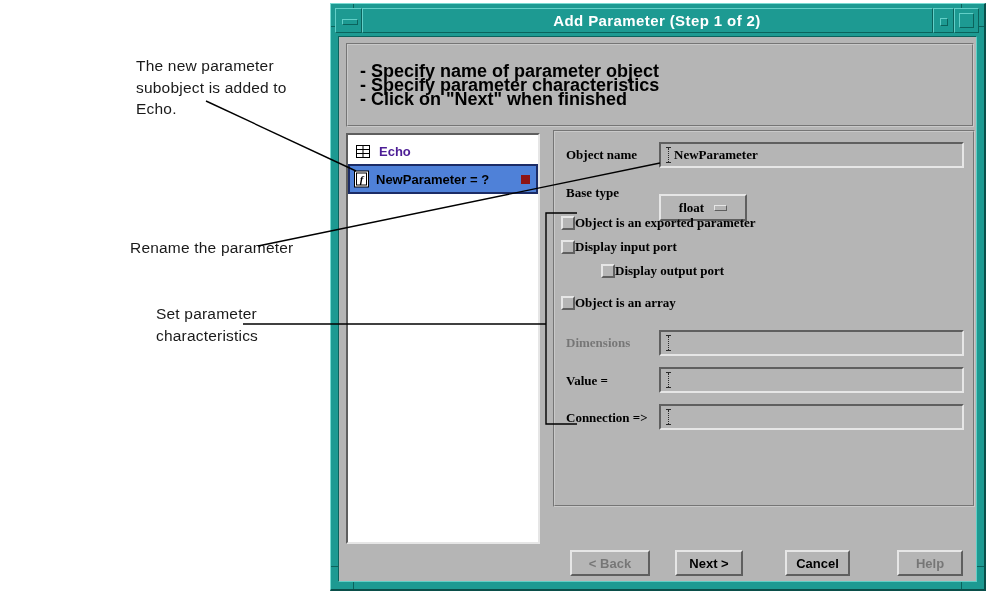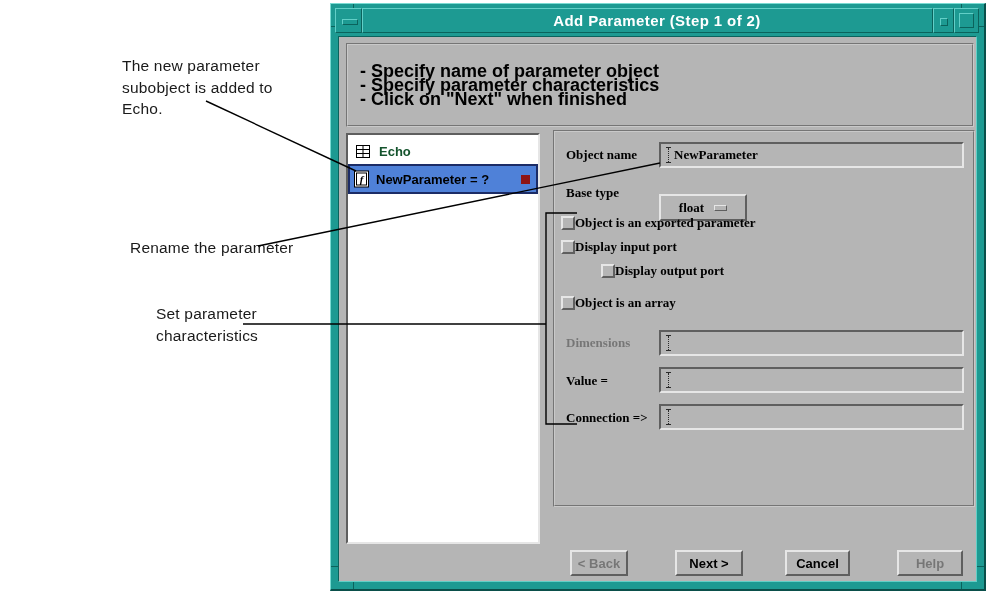--- a/index.html
+++ b/index.html
@@ -52,21 +52,21 @@
         border-bottom:2px solid #e6e6e6;border-right:2px solid #e6e6e6;}
   .etched{box-sizing:border-box;border:2px groove #c9c9c9;}
 
   
   .instructions{position:absolute;left:7px;top:6px;width:628px;height:84px;
         padding:19px 0 0 12px;font-size:18px;font-weight:bold;line-height:14px;color:#000;}
 
   
   .list-panel{position:absolute;left:7px;top:96px;width:194px;height:411px;background:#ffffff;}
   .list-header{position:absolute;left:3px;top:4px;height:24px;display:flex;align-items:center;
-        gap:7px;padding-left:4px;font-size:13px;font-weight:bold;color:#14532d;}
+        gap:7px;padding-left:4px;font-size:13px;font-weight:bold;color:#4c1d95;}
   .list-item{position:absolute;left:0px;top:29px;width:190px;height:30px;background:#4f81d8;
         box-sizing:border-box;border:2px solid #1c2c66;display:flex;align-items:center;
         gap:7px;padding:0 6px 0 4px;font-size:13px;font-weight:bold;color:#000;}
   .list-item .lbl{flex:1;}
   .red-sq{width:9px;height:9px;background:#8e1414;}
 
   
   .form-panel{position:absolute;left:214px;top:93px;width:422px;height:377px;font-family:Liberation Serif, serif;}
   .flabel{position:absolute;left:11px;font-size:13px;font-weight:bold;color:#000;line-height:16px;}
   .dim{color:rgba(30,30,30,0.42);}
@@ -89,21 +89,21 @@
   
   .wbtn{position:absolute;top:513px;height:26px;display:flex;align-items:center;
         justify-content:center;font-size:13px;font-weight:bold;color:#000;}
   .wbtn.disabled{color:rgba(30,30,30,0.42);}
 </style>
 </head>
 <body>
 
 <div class="canvas">
 
-  <div class="note" style="left:122px;top:55px;width:200px;">The new parameter
+  <div class="note" style="left:136px;top:55px;width:200px;">The new parameter
 subobject is added to
 Echo.</div>
   <div class="note" style="left:130px;top:237px;width:220px;">Rename the parameter</div>
   <div class="note" style="left:120px;top:303px;width:200px;margin-left:36px;">Set parameter
 characteristics</div>
 
   <svg class="overlay" width="988" height="600" viewBox="0 0 988 600">
     <line x1="206" y1="101" x2="356" y2="171"></line>
     <line x1="258" y1="246" x2="660" y2="163"></line>
     <line x1="243" y1="324" x2="546" y2="324"></line>
@@ -207,20 +207,20 @@
           <span></span>
         </div>
 
         <div class="flabel" style="top:278px;">Connection =&gt;</div>
         <div class="tfield sunken" style="top:272px;">
           <span class="ibeam"></span>
           <span></span>
         </div>
       </div>
 
-      <div class="wbtn raised disabled" style="left:231px;width:58px;">&lt; Back</div>
+      <div class="wbtn raised disabled" style="left:231px;width:80px;">&lt; Back</div>
       <div class="wbtn raised" style="left:336px;width:68px;">Next &gt;</div>
       <div class="wbtn raised" style="left:446px;width:65px;">Cancel</div>
       <div class="wbtn raised disabled" style="left:558px;width:66px;">Help</div>
 
     </div>
   </div>
 </div>
 
 </body></html>

